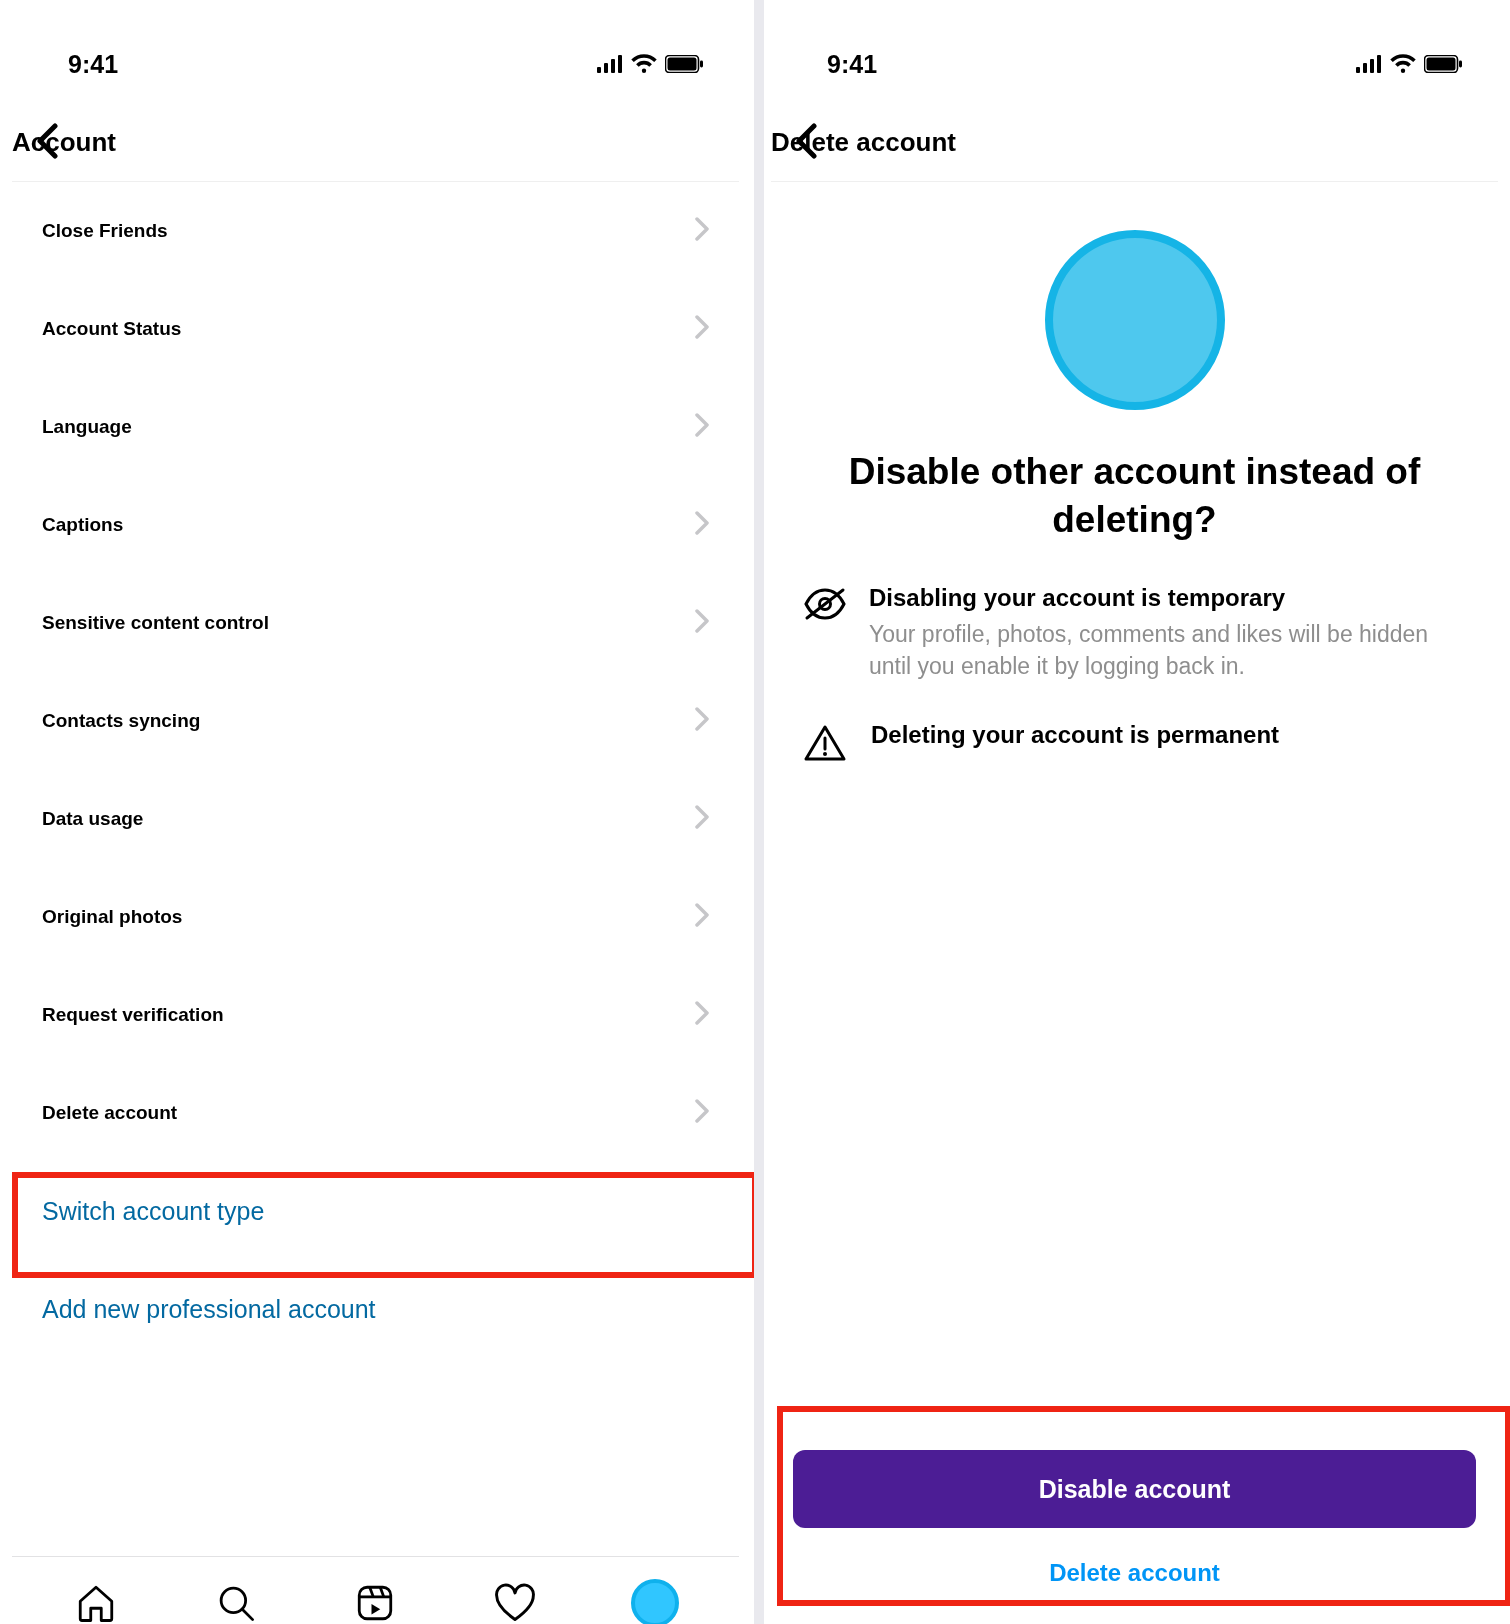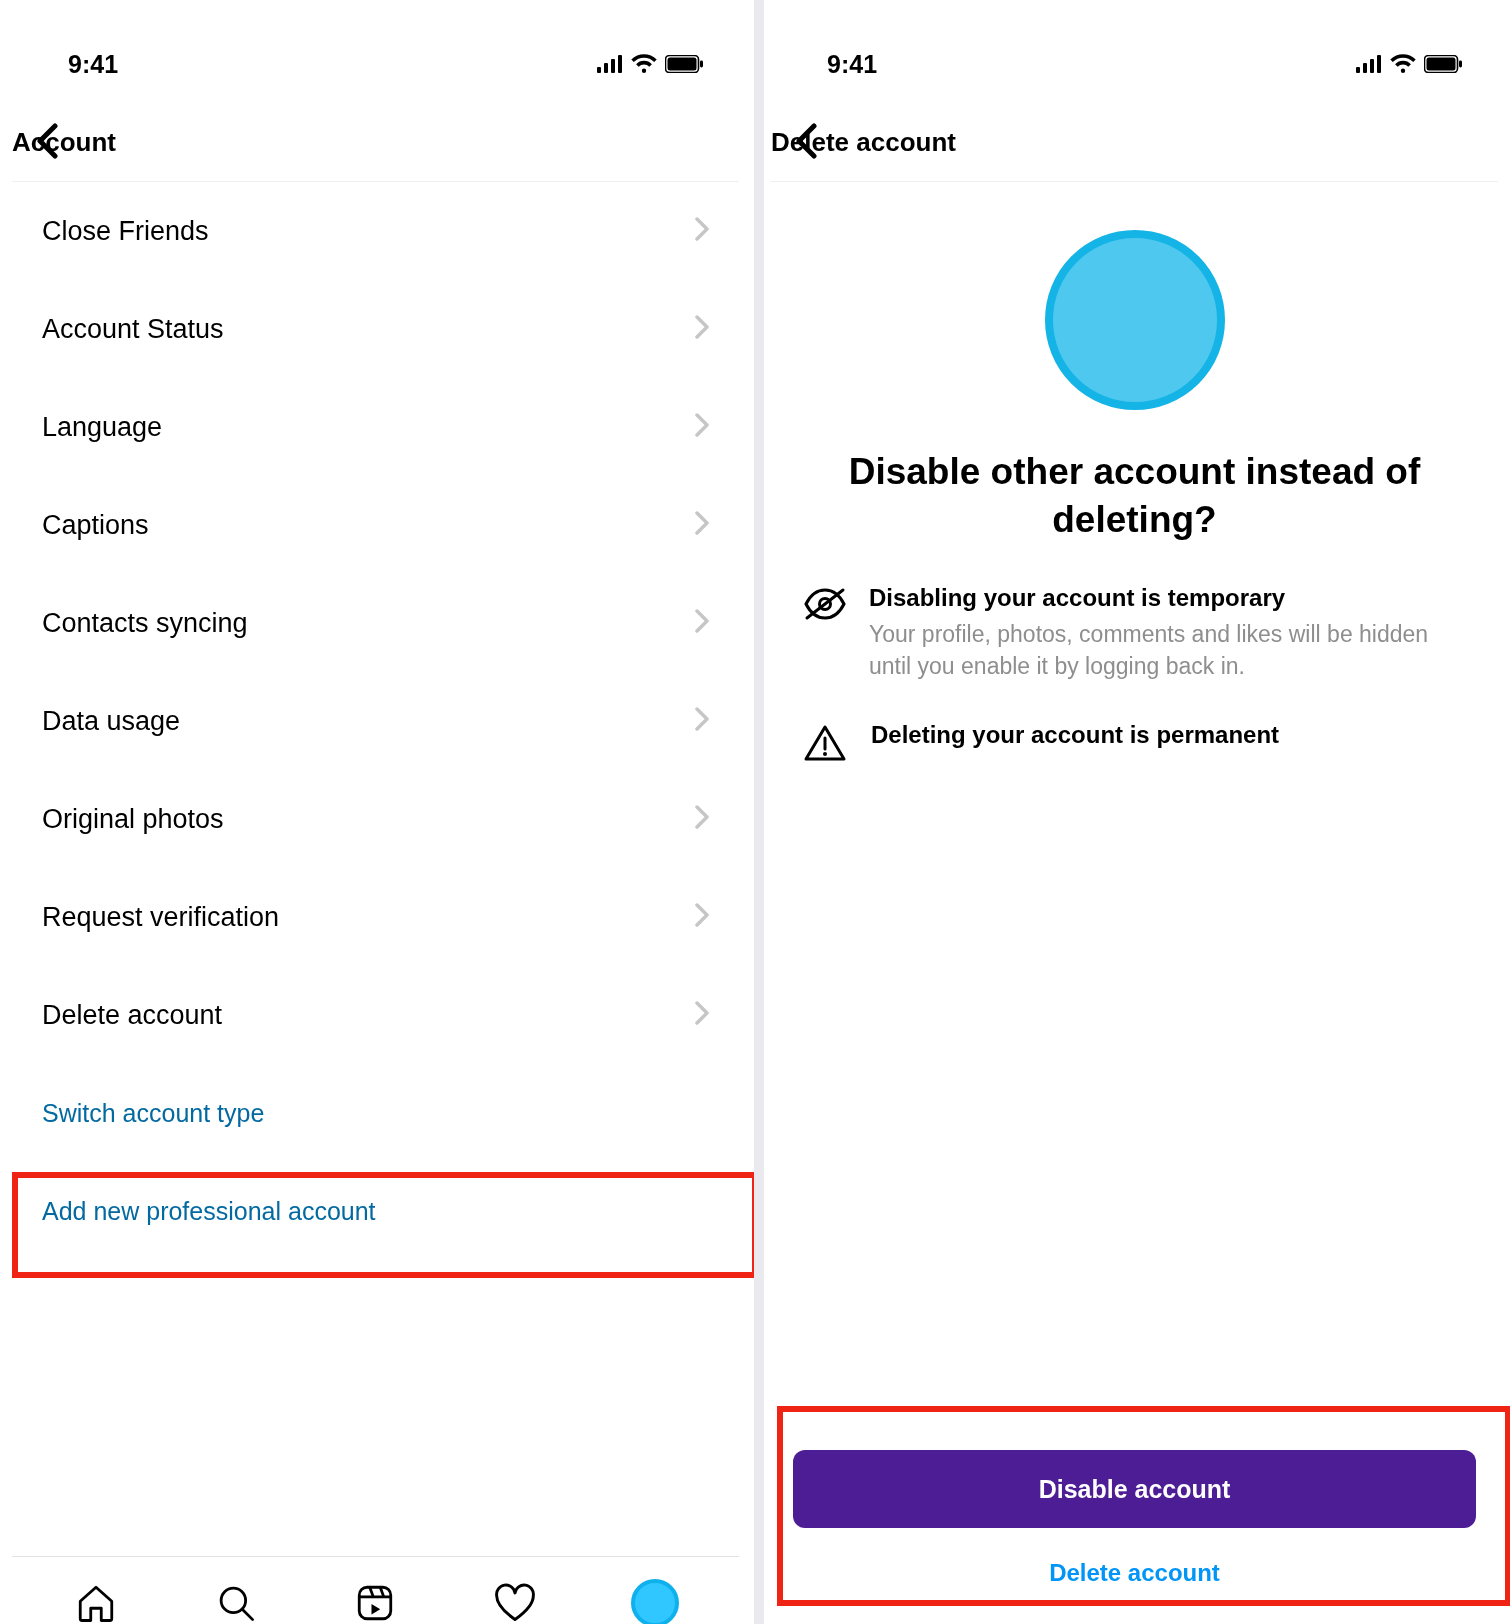--- a/index.html
+++ b/index.html
@@ -16,21 +16,21 @@
   .status-right svg { display:block; }
 
   
   .nav-bar { height:78px; display:flex; align-items:center; justify-content:flex-start; position:relative; border-bottom:1px solid #efefef; }
   .nav-title { font-size:26px; font-weight:700; }
   .nav-back { position:absolute; left:12px; top:50%; transform:translateY(-50%); padding:10px 12px; cursor:pointer; }
 
   
   .settings-list { flex:1; overflow:hidden; }
   .row { height:98px; padding:0 30px; display:flex; align-items:center; justify-content:space-between; cursor:pointer; }
-  .row .label { font-size:27px; font-weight:400; }
+  .row .label { font-size:19px; font-weight:700; }
   .row .chev { color:#c6c6c9; }
   .link-row { height:98px; padding:0 30px; display:flex; align-items:center; color:#0369a1; font-size:25px; cursor:pointer; border:none; background:none; }
 
   .highlight-box { position:absolute; border:6px solid #ef2414; pointer-events:none; }
 
   
   .tab-bar { height:92px; border-top:1px solid #e2e2e4; display:flex; align-items:center; justify-content:space-around; padding:0 14px; }
   .tab-btn { position:relative; width:70px; height:70px; display:flex; align-items:center; justify-content:center; cursor:pointer; }
   .tab-dot { position:absolute; bottom:4px; left:50%; transform:translateX(-50%); width:8px; height:8px; border-radius:50%; background:#f03050; }
   .avatar-dot { width:48px; height:48px; border-radius:50%; background:#30c6ff; border:4px solid #0fb1ed; }
@@ -106,20 +106,26 @@
               <polyline points="2,2 12,12 2,22" stroke="#c6c6c9" stroke-width="3.5" stroke-linecap="round" stroke-linejoin="round"></polyline>
             </svg></span>
         </div>
       <div class="row">
           <span class="label">Captions</span>
           <span class="chev"><svg width="14" height="24" viewBox="0 0 14 24" fill="none">
               <polyline points="2,2 12,12 2,22" stroke="#c6c6c9" stroke-width="3.5" stroke-linecap="round" stroke-linejoin="round"></polyline>
             </svg></span>
         </div>
       <div class="row">
+          <span class="label">Sensitive content control</span>
+          <span class="chev"><svg width="14" height="24" viewBox="0 0 14 24" fill="none">
+              <polyline points="2,2 12,12 2,22" stroke="#c6c6c9" stroke-width="3.5" stroke-linecap="round" stroke-linejoin="round"></polyline>
+            </svg></span>
+        </div>
+      <div class="row">
           <span class="label">Contacts syncing</span>
           <span class="chev"><svg width="14" height="24" viewBox="0 0 14 24" fill="none">
               <polyline points="2,2 12,12 2,22" stroke="#c6c6c9" stroke-width="3.5" stroke-linecap="round" stroke-linejoin="round"></polyline>
             </svg></span>
         </div>
       <div class="row">
           <span class="label">Data usage</span>
           <span class="chev"><svg width="14" height="24" viewBox="0 0 14 24" fill="none">
               <polyline points="2,2 12,12 2,22" stroke="#c6c6c9" stroke-width="3.5" stroke-linecap="round" stroke-linejoin="round"></polyline>
             </svg></span>

